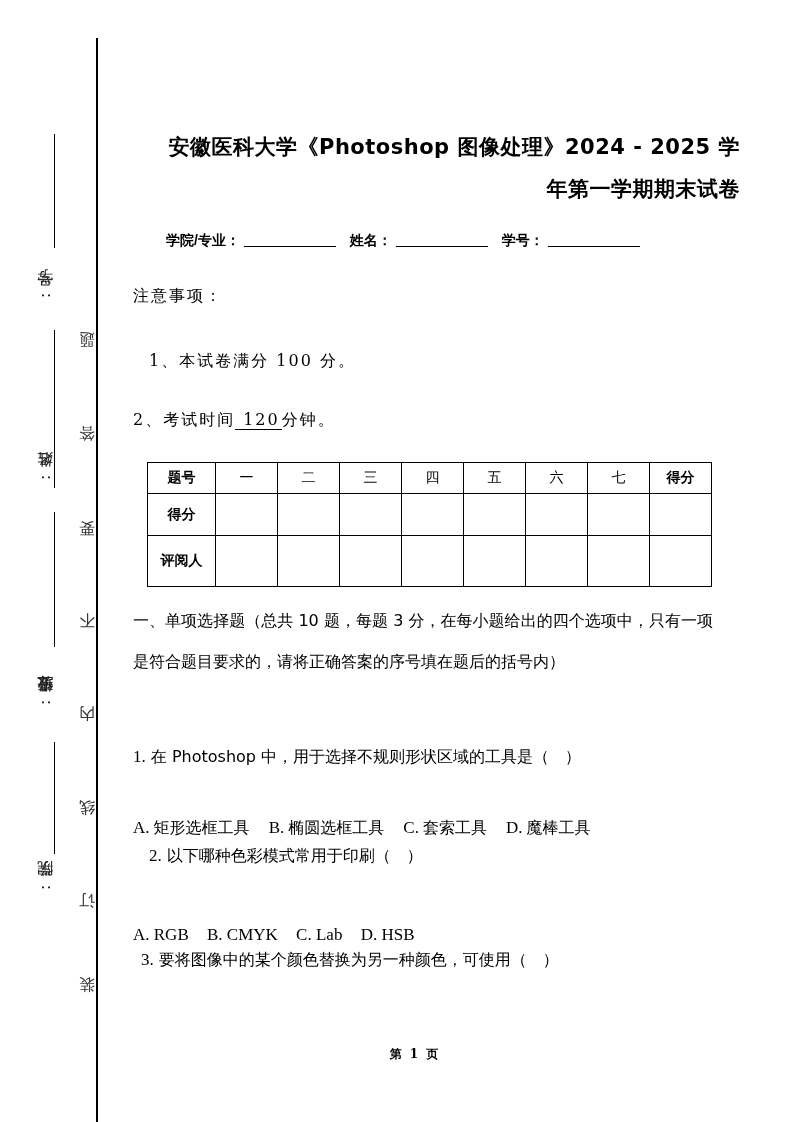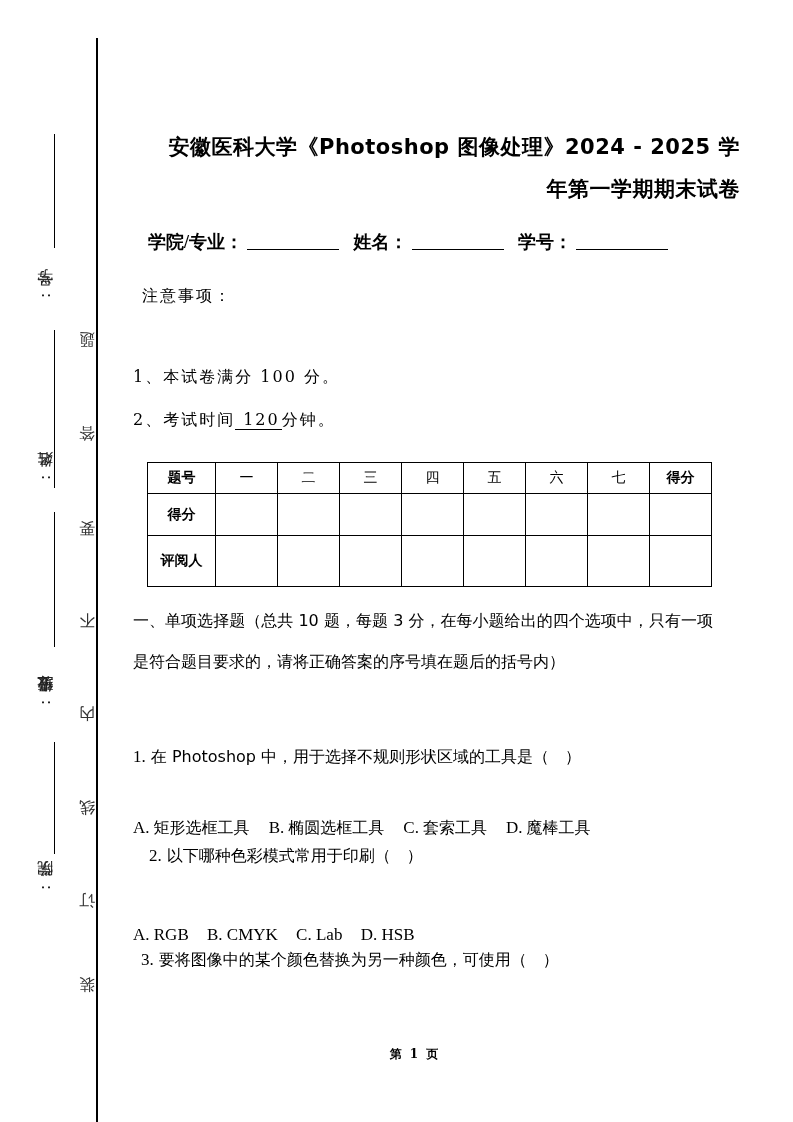--- a/index.html
+++ b/index.html
@@ -5,21 +5,21 @@
   html, body { margin: 0; padding: 0; background: #ffffff; }
   body { width: 793px; height: 1122px; position: relative; overflow: hidden; color: #000; font-family: "DejaVu Serif", "Liberation Serif", serif; }
 
   
   .bind-line { position: absolute; left: 96px; top: 38px; width: 1.5px; height: 1084px; background: #000; }
   .field-line { position: absolute; left: 54px; width: 1px; background: #000; }
   .vlabel { position: absolute; left: 34px; width: 22px; font-family: "DejaVu Sans", sans-serif; font-size: 16px; color: #222; writing-mode: vertical-rl; transform: rotate(180deg); white-space: nowrap; line-height: 22px; text-align: center; }
   .vchar { position: absolute; left: 78px; width: 18px; font-family: "DejaVu Sans", sans-serif; font-size: 16px; color: #333; writing-mode: vertical-rl; transform: rotate(180deg); line-height: 18px; }
 
   .title { position: absolute; left: 100px; width: 640px; text-align: right; font-family: "DejaVu Sans", sans-serif; font-weight: bold; font-size: 21px; letter-spacing: 0.5px; }
-  .info-line { position: absolute; top: 230px; left: 148px; font-family: Liberation Serif, serif; font-weight: bold; font-size: 18px; white-space: nowrap; }
+  .info-line { position: absolute; top: 230px; left: 166px; font-family: Liberation Sans, sans-serif; font-weight: bold; font-size: 14px; white-space: nowrap; }
   .info-line .blank { display: inline-block; width: 92px; border-bottom: 1px solid #000; height: 16px; vertical-align: -2px; margin: 0 10px 0 4px; }
 
   .para { position: absolute; left: 133px; font-size: 16px; white-space: nowrap; letter-spacing: 2px; }
   .para .ul-pad { display: inline-block; border-bottom: 1px solid #000; padding: 0 2px 0 8px; line-height: 18px; }
 
   table.score { position: absolute; left: 147px; top: 462px; border-collapse: collapse; font-family: "DejaVu Sans", sans-serif; font-size: 14px; }
   table.score td { border: 1px solid #000; text-align: center; vertical-align: middle; padding: 0; }
   table.score td.hdr { font-weight: bold; }
   table.score tr.r0 td { height: 30px; }
   table.score tr.r1 td { height: 41px; }
@@ -60,22 +60,22 @@
 
 <div class="title" style="top:133px;">安徽医科大学《Photoshop 图像处理》2024 - 2025 学</div>
 <div class="title" style="top:175px;">年第一学期期末试卷</div>
 
 <div class="info-line">
   <span>学院/专业：</span><span class="blank"></span>
   <span>姓名：</span><span class="blank"></span>
   <span>学号：</span><span class="blank"></span>
 </div>
 
-<div class="para" style="top:286px;margin-left:9px;">注意事项：</div>
-<div class="para" style="top:367px;">1、本试卷满分 100 分。</div>
+<div class="para" style="top:286px;">注意事项：</div>
+<div class="para" style="top:351px;margin-left:16px;">1、本试卷满分 100 分。</div>
 <div class="para" style="top:410px;">
   <span>2、考试时间</span><span class="ul-pad">120</span><span>分钟。</span>
 </div>
 
 <table class="score">
   <tbody>
       <tr class="r0">
     <td class="hdr" style="width:67px;">题号</td>
     <td style="width:61px;">一</td>
     <td style="width:61px;">二</td>

